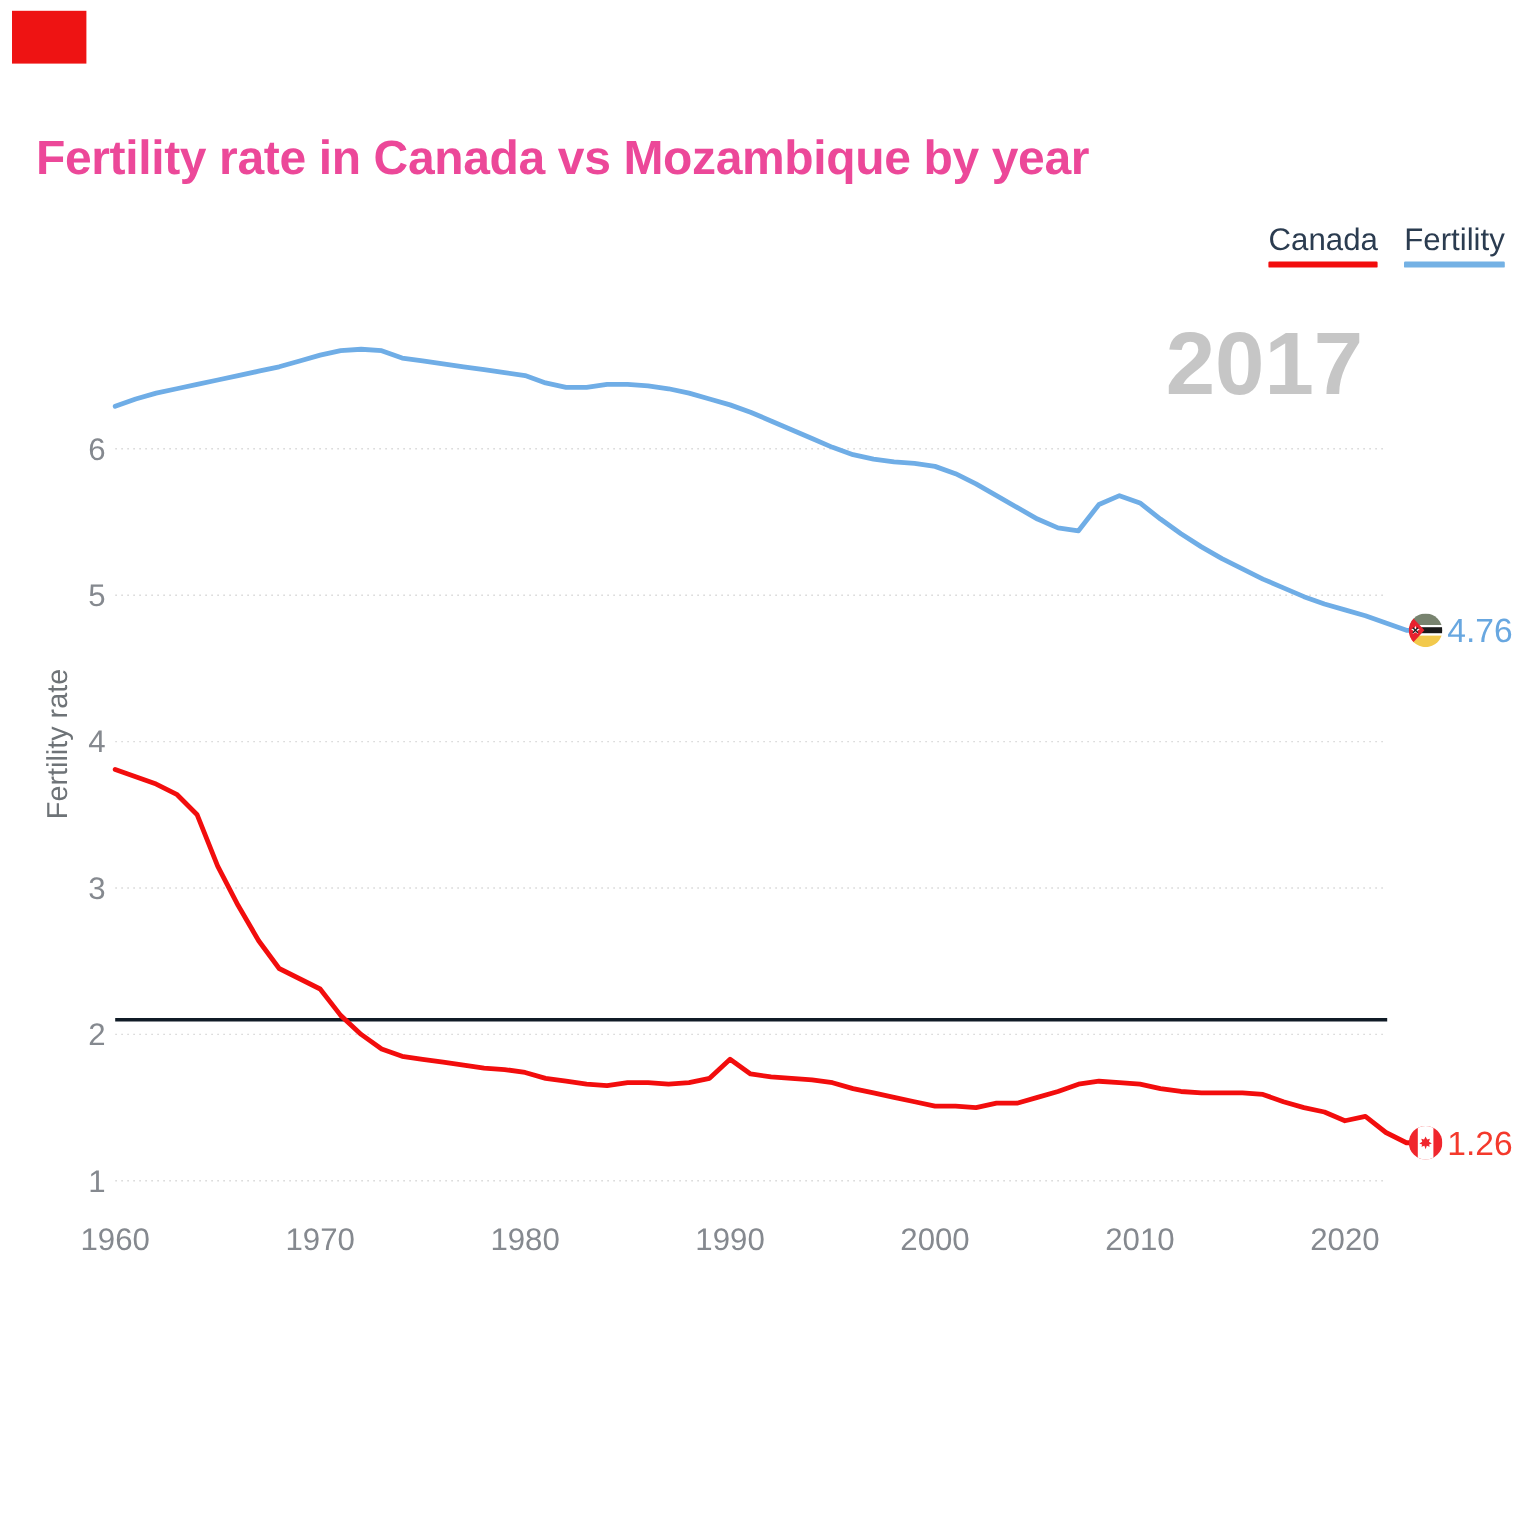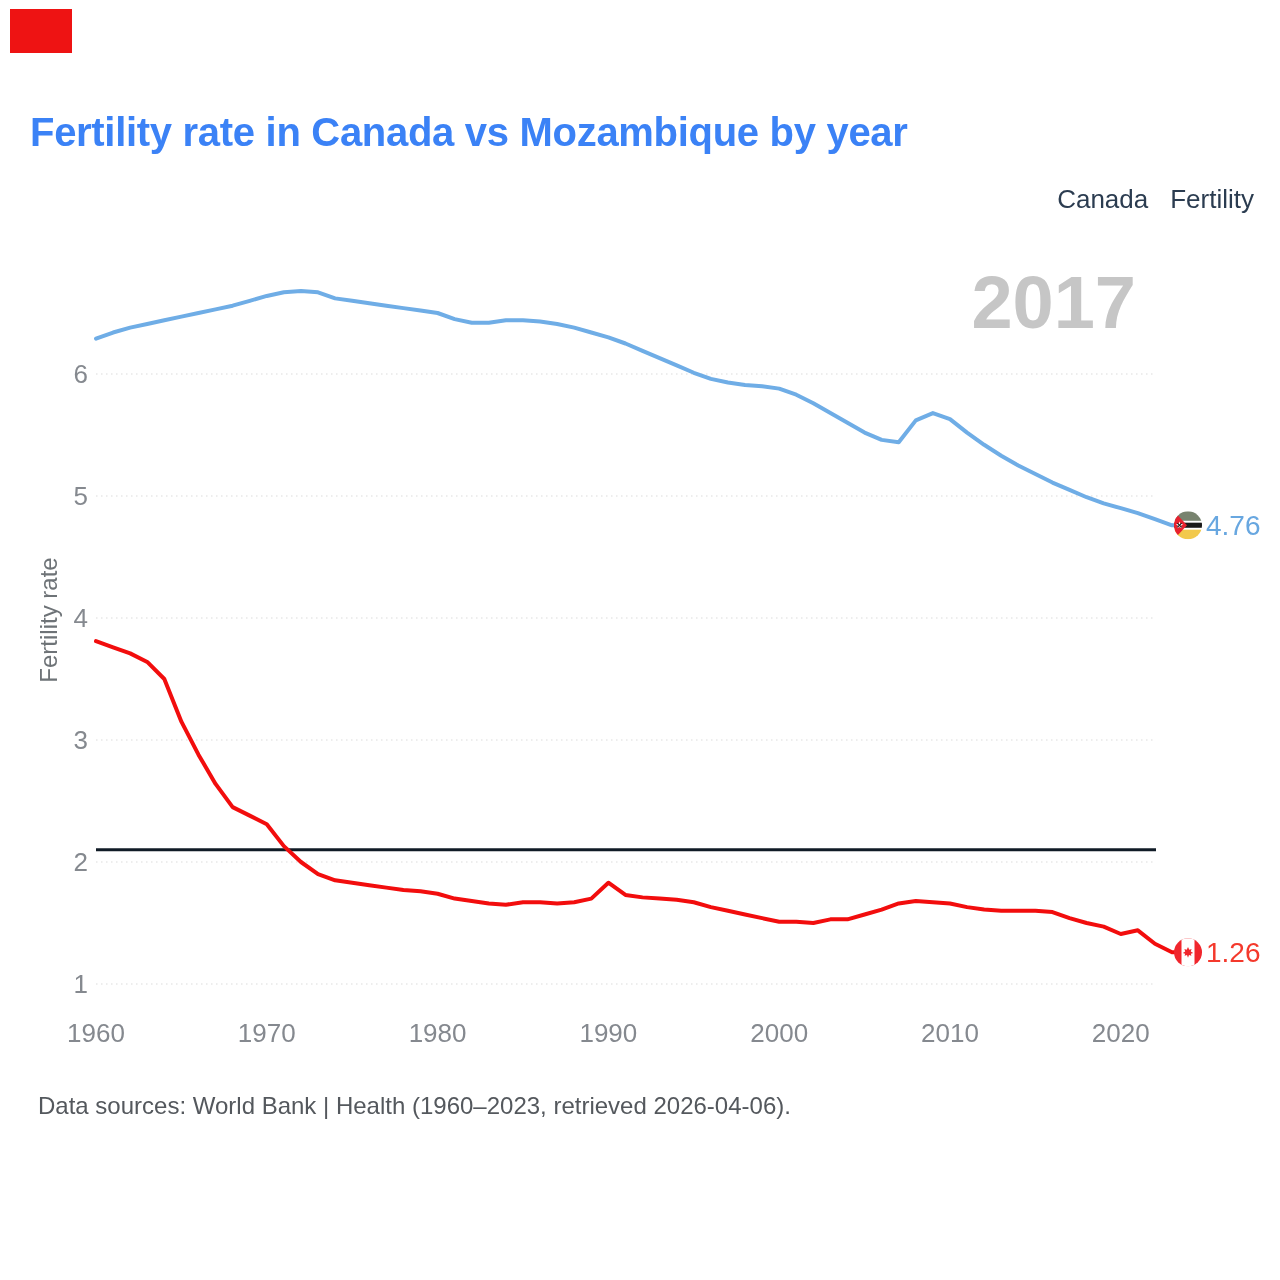--- a/index.html
+++ b/index.html
@@ -7,42 +7,42 @@
     width:1280px;height:1280px;position:relative;overflow:hidden;
     background:#ffffff;
     font-family:"Liberation Sans","DejaVu Sans",sans-serif;
   }
   .red-marker{position:absolute;left:10px;top:9px;width:62px;height:44px;}
   .chart-title{
     position:absolute;left:30px;top:110px;margin:0;
     font-size:40px;font-weight:700;color:#203a53;letter-spacing:-0.3px;
   }
   .legend{position:absolute;top:184px;right:26px;display:flex;gap:22px;}
-  .legend-item{display:flex;flex-direction:row;cursor:pointer;}
+  .legend-item{display:flex;flex-direction:column;cursor:pointer;}
   .legend-label{font-size:26px;color:#2b3c50;}
   .legend-underline{height:5px;margin-top:3px;border-radius:1px;}
   .watermark{
     position:absolute;top:266px;right:144px;
     font-size:74px;font-weight:700;color:#c6c6c6;line-height:1;
   }
   .y-axis-title{
     position:absolute;left:49px;top:620px;
     transform:translate(-50%,-50%) rotate(-90deg);
     font-size:24px;color:#6e7377;white-space:nowrap;
   }
   .chart-svg{position:absolute;left:0;top:0;}
   .footer{position:absolute;left:38px;top:1086px;font-size:24px;color:#54585d;line-height:39px;}
   .footer p{margin:0;}
 </style>
 </head>
 <body>
 
 <div class="red-marker" style="background: rgb(238, 19, 19);"></div>
 
-<h1 class="chart-title" style="color: #3b82f6;">Fertility rate in Canada vs Mozambique by year</h1>
+<h1 class="chart-title" style="color: #ec4899;">Fertility rate in Canada vs Mozambique by year</h1>
 
 <div class="legend">
   <div class="legend-item">
     <span class="legend-label">Canada</span>
     <div class="legend-underline" style="background: rgb(242, 13, 13);"></div>
   </div>
   <div class="legend-item">
     <span class="legend-label">Fertility</span>
     <div class="legend-underline" style="background: rgb(116, 177, 228);"></div>
   </div>
@@ -95,14 +95,13 @@
         <circle cx="1188" cy="952.28" r="14"></circle>
       </clipPath>
       <rect x="1174" y="938.28" width="28" height="28" fill="#f0262d" clip-path="url(#clipCan)"></rect>
       <rect x="1181.5" y="938.28" width="13" height="28" fill="#ffffff" clip-path="url(#clipCan)"></rect>
       <path d="M0,-5.2 L1.3,-2.6 L3.6,-3.4 L2.8,-0.9 L5.2,0.6 L2.9,1.4 L3.4,3.4 L1,2.6 L0,5.4 L-1,2.6 L-3.4,3.4 L-2.9,1.4 L-5.2,0.6 L-2.8,-0.9 L-3.6,-3.4 L-1.3,-2.6 Z" fill="#f0262d" transform="translate(1188,952.28)"></path>
     </g>
     <text x="1206" y="962.28" text-anchor="start" fill="#f4392c" font-size="28">1.26</text>
   </svg>
 
 <div class="footer" style="color: rgb(84, 88, 93);">
-  <p>Data sources: World Bank | Health (1960–2023, retrieved 2026-04-06).</p>
 </div>
 
 </body></html>

